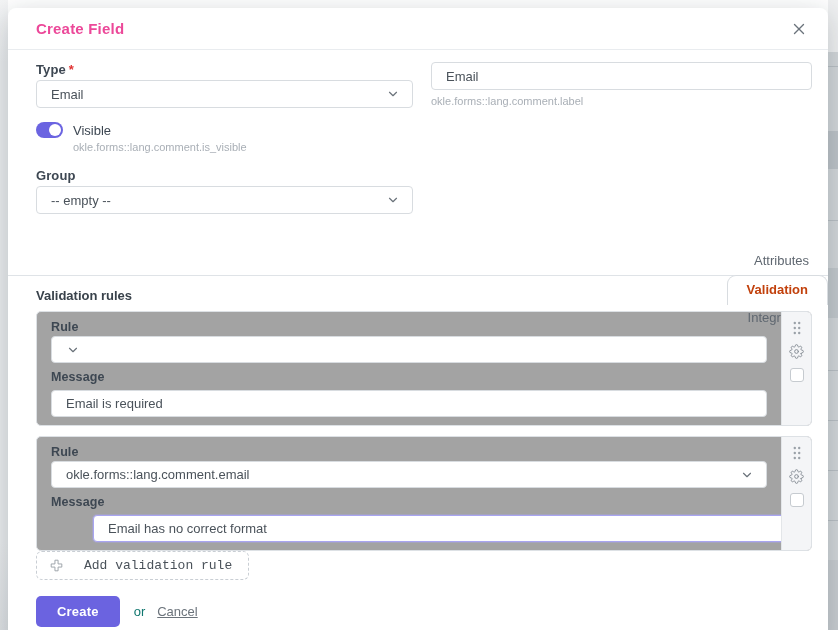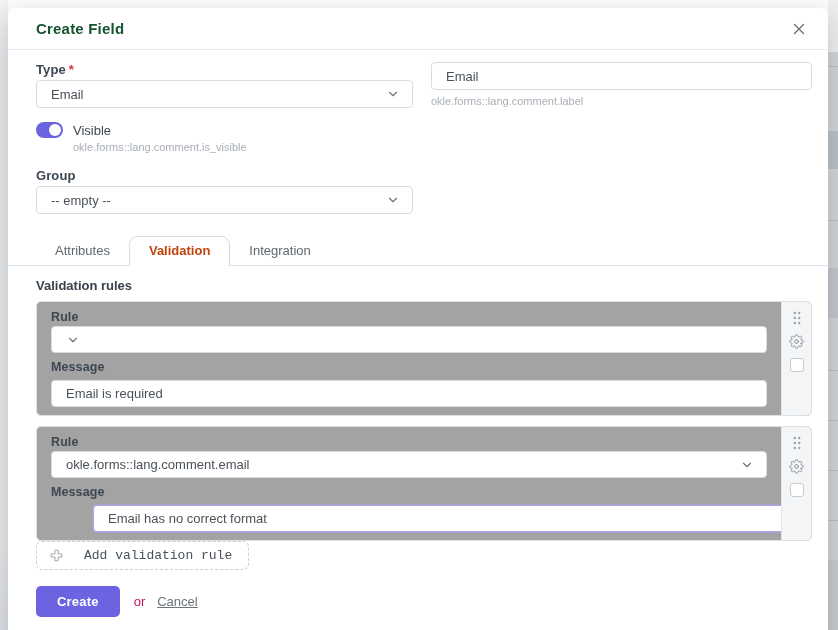--- a/index.html
+++ b/index.html
@@ -34,21 +34,21 @@
   
   .modal {
     position: absolute; left: 8px; top: 8px; width: 820px; height: 640px;
     background: #ffffff; border-radius: 8px 8px 0 0;
     box-shadow: 0 6px 28px rgba(20, 30, 40, 0.22);
   }
   .modal-header {
     display: flex; justify-content: space-between; align-items: center;
     padding: 12px 18px 12px 28px; border-bottom: 1px solid #e9ecef; height: 42px;
   }
-  .modal-title { font-size: 15px; font-weight: 600; color: #14532d; letter-spacing: .2px; }
+  .modal-title { font-size: 15px; font-weight: 600; color: #ec4899; letter-spacing: .2px; }
   .close-btn { background: none; border: none; cursor: pointer; padding: 2px; line-height: 0; }
 
   .modal-body { padding: 12px 16px 20px 28px; }
 
   
   .grid-2 { display: grid; grid-template-columns: 1fr 1fr; column-gap: 14px; }
   .field-label {
     font-size: 13px; font-weight: 600; color: #3d4752; line-height: 16px;
     margin-bottom: 2px; letter-spacing: .1px;
   }
@@ -81,22 +81,23 @@
   }
   .toggle-label { font-size: 13px; color: #3d4752; margin-left: 10px; }
   .toggle-helper { margin-left: 37px; margin-top: 3px; }
 
   .group-field { margin-top: 14px; width: 377px; }
   .type-field { width: 377px; }
 
   
   .tab-bar {
     display: flex; align-items: flex-end; height: 29px;
-    margin: 23px -16px 0 -28px; padding-left: 28px;
+    margin: 33px -16px 0 -28px; padding-left: 28px;
     border-bottom: 1px solid #dfe3e7;
+    flex-direction: column;
   }
   .tab {
     padding: 6px 19px 7px; font-size: 13px; color: #5f6770; cursor: pointer;
     line-height: 15px;
   }
   .tab.active {
     background: #fff; border: 1px solid #d8dce0; border-bottom: none;
     border-radius: 9px 9px 0 0; color: #c2410c; font-weight: 600;
     margin-bottom: -1px; padding-bottom: 8px;
   }
@@ -132,21 +133,21 @@
     font-family: Liberation Mono, monospace;
   }
 
   
   .modal-footer { display: flex; align-items: center; margin-top: 16px; }
   .create-btn {
     background: #6b63e0; color: #fff; border: none; border-radius: 5px;
     font-size: 13px; font-weight: 700; padding: 8px 21px; cursor: pointer;
     font-family: "Liberation Sans", sans-serif; letter-spacing: .2px;
   }
-  .or-text { font-size: 13px; color: #be185d; margin: 0 12px 0 14px; }
+  .or-text { font-size: 13px; color: #0f766e; margin: 0 12px 0 14px; }
   .cancel-link { font-size: 13px; color: #6b737b; text-decoration: underline; cursor: pointer; }
 </style>
 </head>
 <body>
 
 <div class="backdrop-left"></div>
 <div class="backdrop-right">
   <div class="bg-band b1"></div>
   <div class="bg-band b2"></div>
   <div class="bg-band b3"></div>

